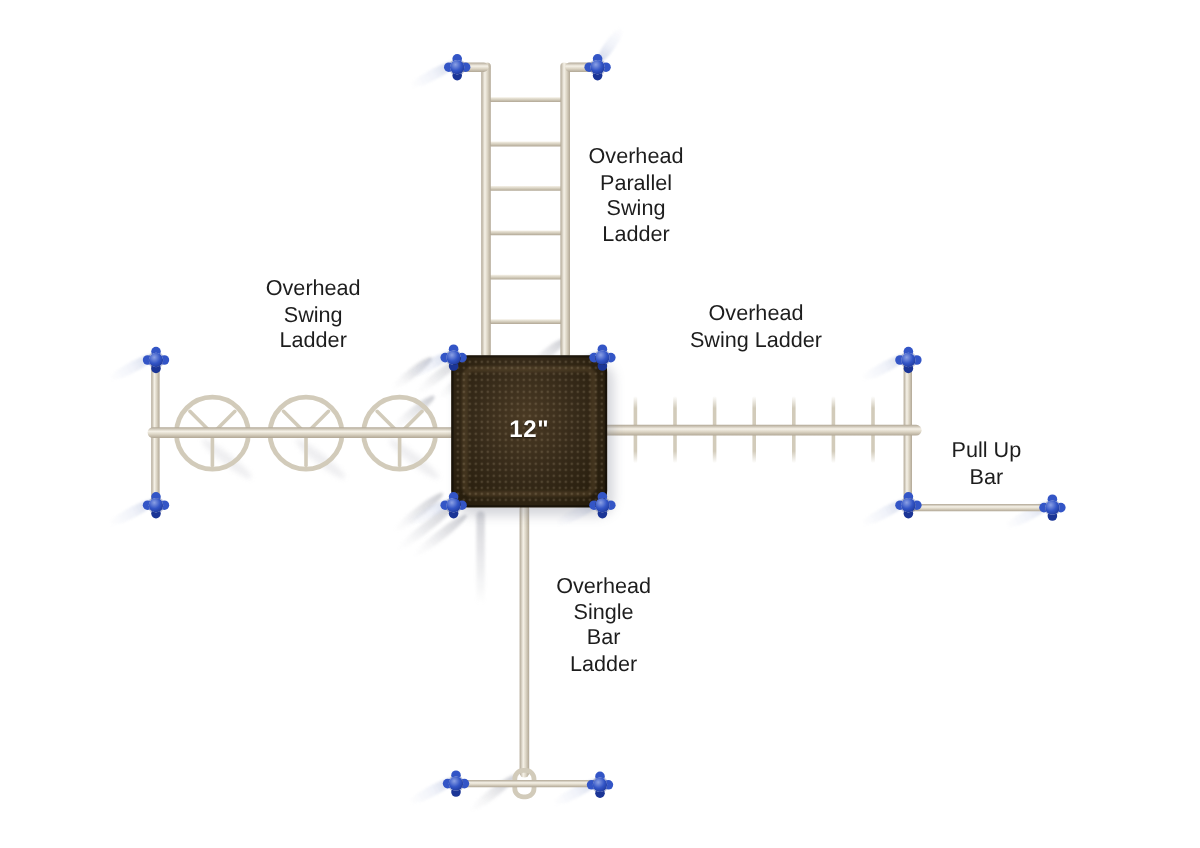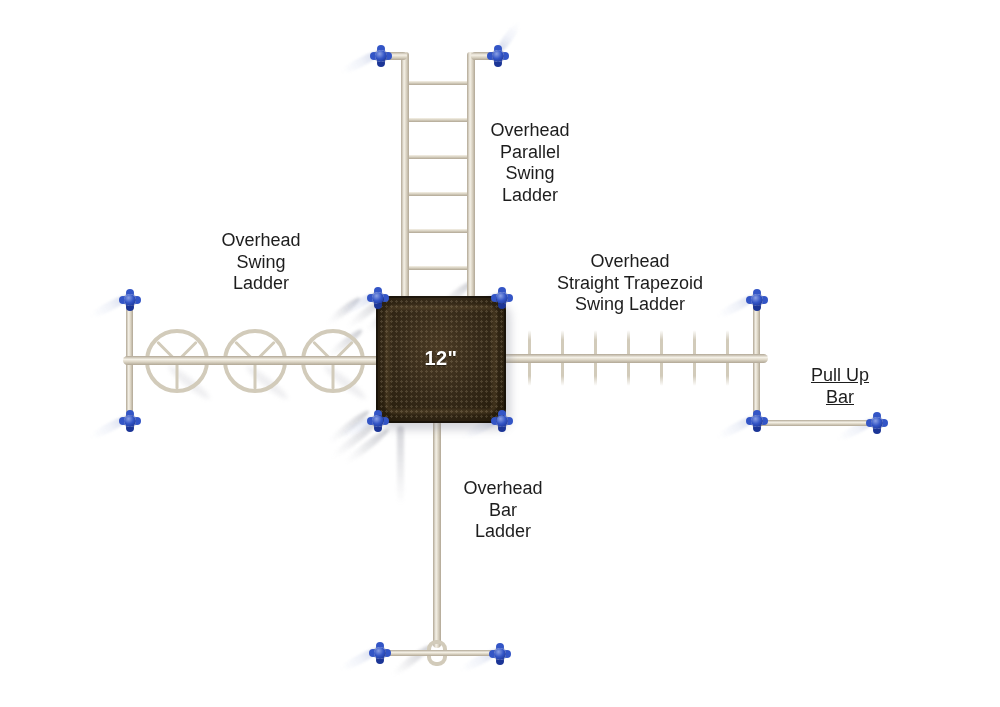--- a/index.html
+++ b/index.html
@@ -208,26 +208,26 @@
     <span>Swing</span>
     <span>Ladder</span>
   </div>
   <div class="label" style="left:181px; top:230px; width:160px;">
     <span>Overhead</span>
     <span>Swing</span>
     <span>Ladder</span>
   </div>
   <div class="label" style="left:520px; top:251px; width:220px;">
     <span>Overhead</span>
-    <span>Straight Trapezoid</span>
     <span>Swing Ladder</span>
   </div>
-  <div class="label" style="left:780px; top:365px; width:120px;text-decoration:underline;">
+  <div class="label" style="left:762px; top:365px; width:120px;">
     <span>Pull Up</span>
     <span>Bar</span>
   </div>
   <div class="label" style="left:433px; top:478px; width:140px;">
     <span>Overhead</span>
+    <span>Single</span>
     <span>Bar</span>
     <span>Ladder</span>
   </div>
 
 </div>
 
 </body></html>

